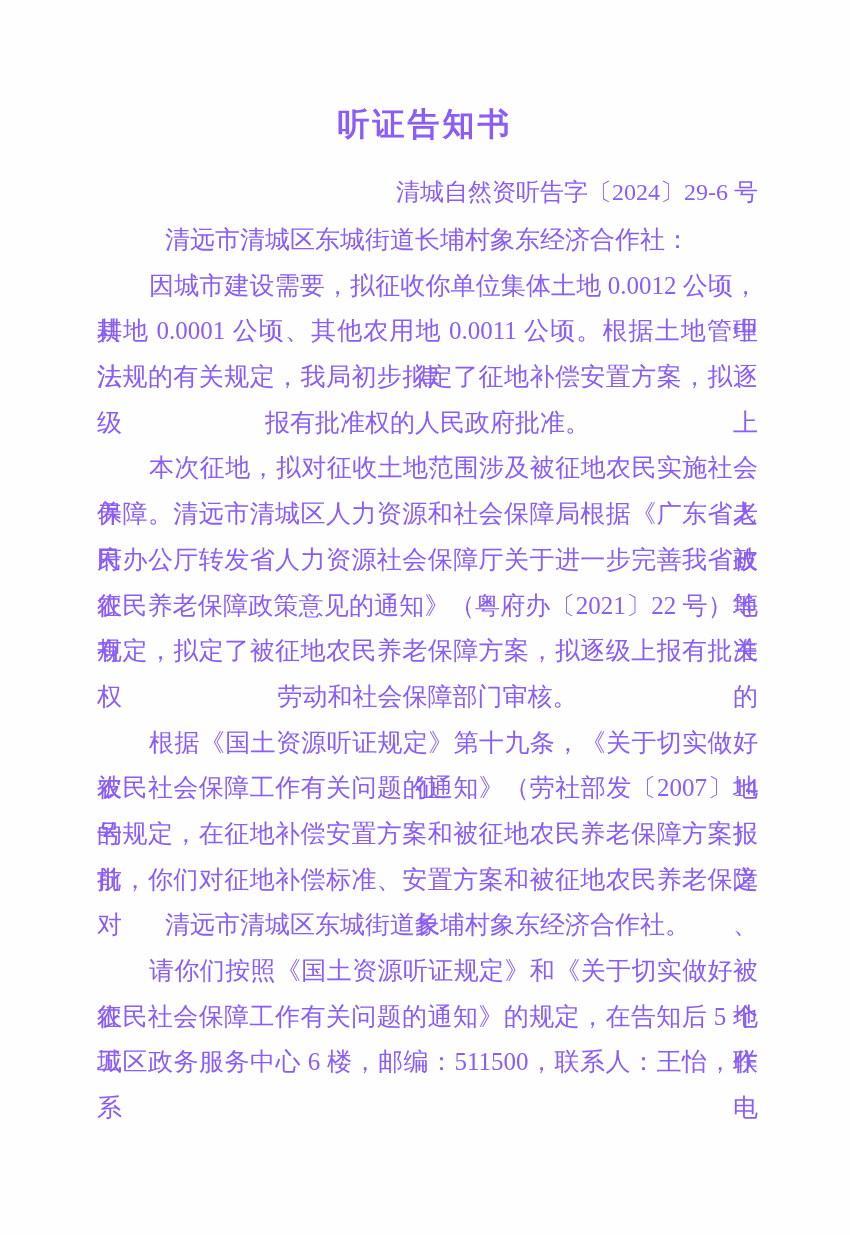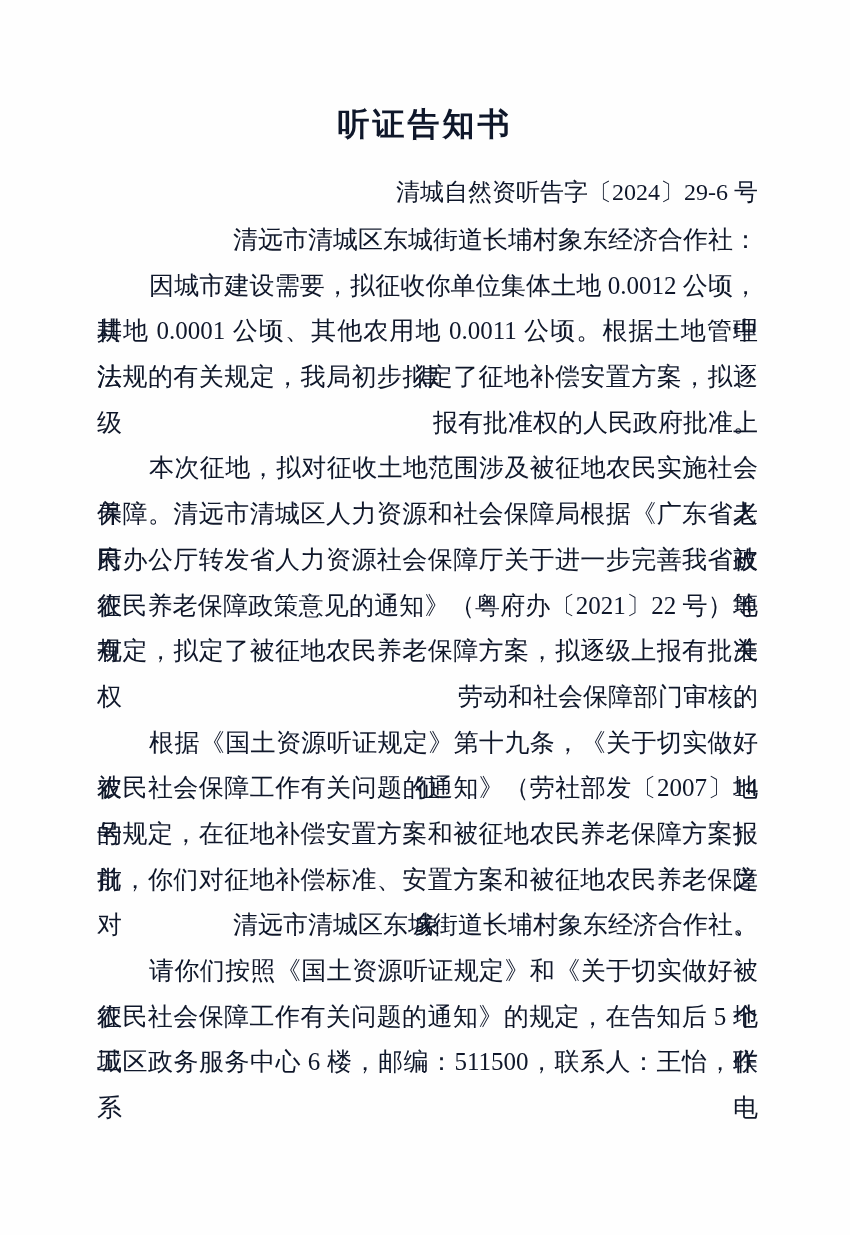--- a/index.html
+++ b/index.html
@@ -7,21 +7,21 @@
     padding: 0;
     background: #ffffff;
   }
   .page {
     position: relative;
     width: 850px;
     height: 1235px;
     background: #fefefe;
     overflow: hidden;
     font-family: "Liberation Serif", "DejaVu Serif", serif;
-    color: #0f172a;
+    color: #8b5cf6;
   }
   .doc-title {
     position: absolute;
     top: 102px;
     left: 0;
     width: 100%;
     margin: 0;
     text-align: center;
     font-family: "Liberation Sans", "DejaVu Sans", sans-serif;
     font-weight: bold;
@@ -42,21 +42,21 @@
   .doc-body {
     position: absolute;
     top: 217px;
     left: 97px;
     width: 661px;
     font-size: 25px;
   }
   .line {
     height: 45.7px;
     line-height: 45.7px;
-    text-align: right;
+    text-align: center;
     white-space: nowrap;
   }
   .line.stretch {
     white-space: normal;
     text-align: justify;
     text-align-last: justify;
     text-justify: inter-character;
   }
   .line.indent {
     text-indent: 52px;

